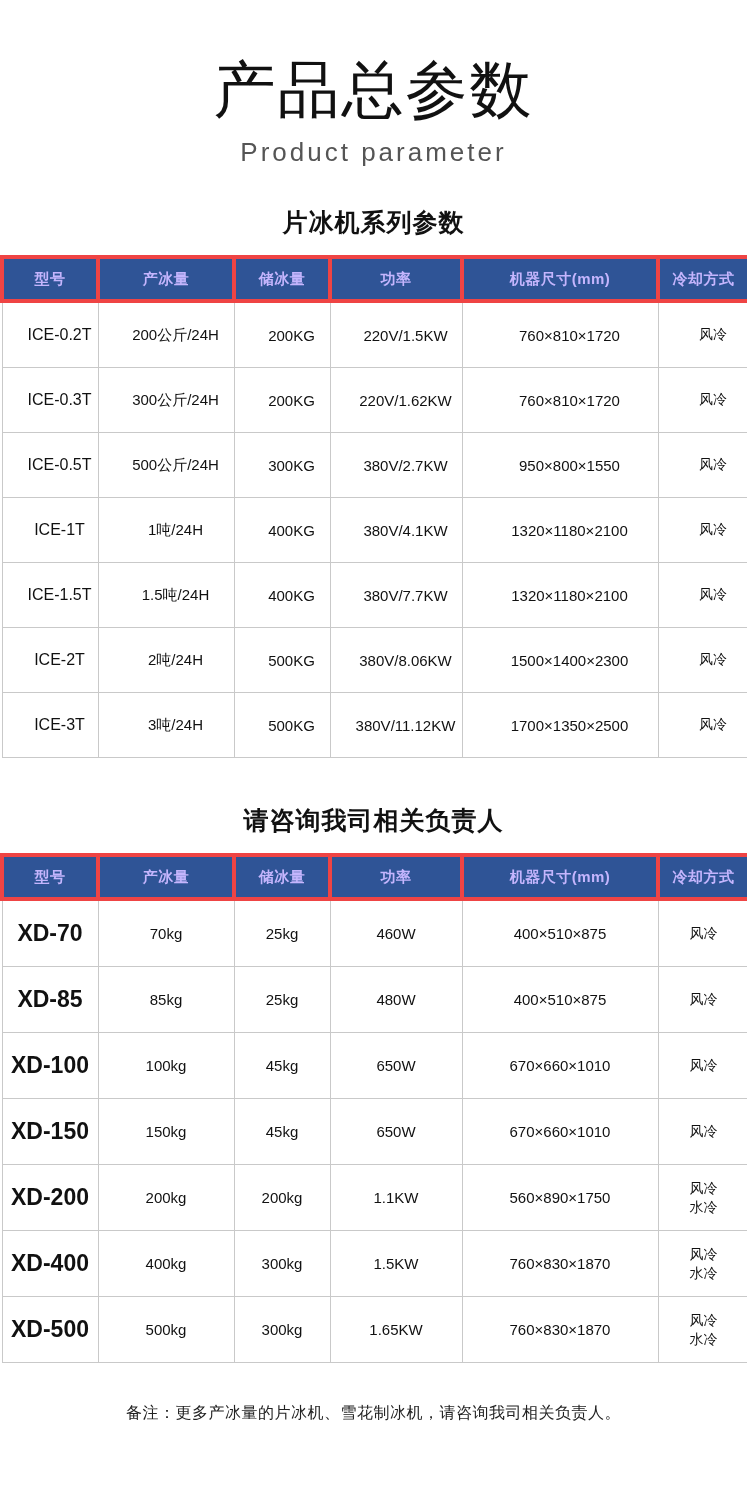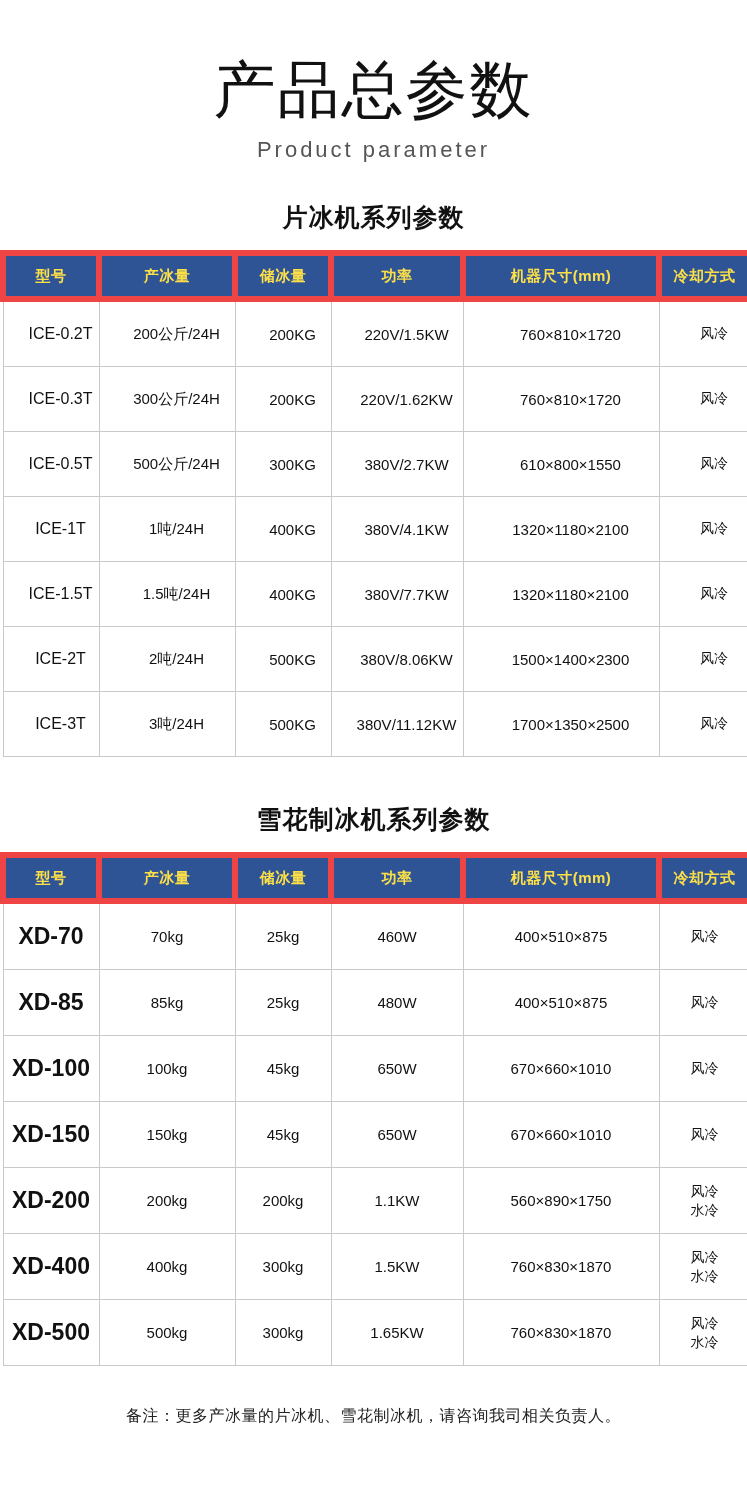--- a/index.html
+++ b/index.html
@@ -25,21 +25,21 @@
     font-size: 62px;
     font-weight: 400;
     letter-spacing: 2px;
     color: #111;
     padding-top: 54px;
     line-height: 1.15;
     font-family: "Liberation Sans", sans-serif;
   }
   .sub-title {
     text-align: center;
-    font-size: 22px;
+    font-size: 26px;
     color: #555;
     letter-spacing: 3px;
     margin-top: 12px;
     font-weight: 400;
   }
   .section-title {
     text-align: center;
     font-size: 25px;
     font-weight: bold;
     color: #111;
@@ -51,25 +51,25 @@
     margin-top: 46px;
   }
   table.param-table {
     border-collapse: collapse;
     width: 747px;
     table-layout: fixed;
     font-size: 15px;
   }
   table.param-table th {
     background: #2f5496;
-    color: #fde047;
+    color: #c4b5fd;
     font-weight: bold;
     font-size: 15px;
     height: 38px;
-    border: 6px solid #ef4444;
+    border: 4px solid #ef4444;
     text-align: center;
     vertical-align: middle;
     letter-spacing: 0.5px;
   }
   table.param-table td {
     border: 1px solid #c9c9c9;
     text-align: center;
     vertical-align: middle;
     color: #111;
     background: #ffffff;
@@ -159,21 +159,21 @@
           <td class="storage">200KG</td>
           <td class="power">220V/1.62KW</td>
           <td class="size">760×810×1720</td>
           <td class="cooling">风冷</td>
         </tr>
         <tr>
           <td class="model">ICE-0.5T</td>
           <td class="output">500公斤/24H</td>
           <td class="storage">300KG</td>
           <td class="power">380V/2.7KW</td>
-          <td class="size">610×800×1550</td>
+          <td class="size">950×800×1550</td>
           <td class="cooling">风冷</td>
         </tr>
         <tr>
           <td class="model">ICE-1T</td>
           <td class="output">1吨/24H</td>
           <td class="storage">400KG</td>
           <td class="power">380V/4.1KW</td>
           <td class="size">1320×1180×2100</td>
           <td class="cooling">风冷</td>
         </tr>
@@ -197,21 +197,21 @@
           <td class="model">ICE-3T</td>
           <td class="output">3吨/24H</td>
           <td class="storage">500KG</td>
           <td class="power">380V/11.12KW</td>
           <td class="size">1700×1350×2500</td>
           <td class="cooling">风冷</td>
         </tr>
       </tbody>
   </table>
 
-  <div class="section-title second">雪花制冰机系列参数</div>
+  <div class="section-title second">请咨询我司相关负责人</div>
   <table class="param-table" id="table-snow">
     <colgroup>
       <col class="col-model">
         <col class="col-output">
         <col class="col-storage">
       <col class="col-power">
         <col class="col-size">
         <col class="col-cooling">
     </colgroup>
     <thead>

